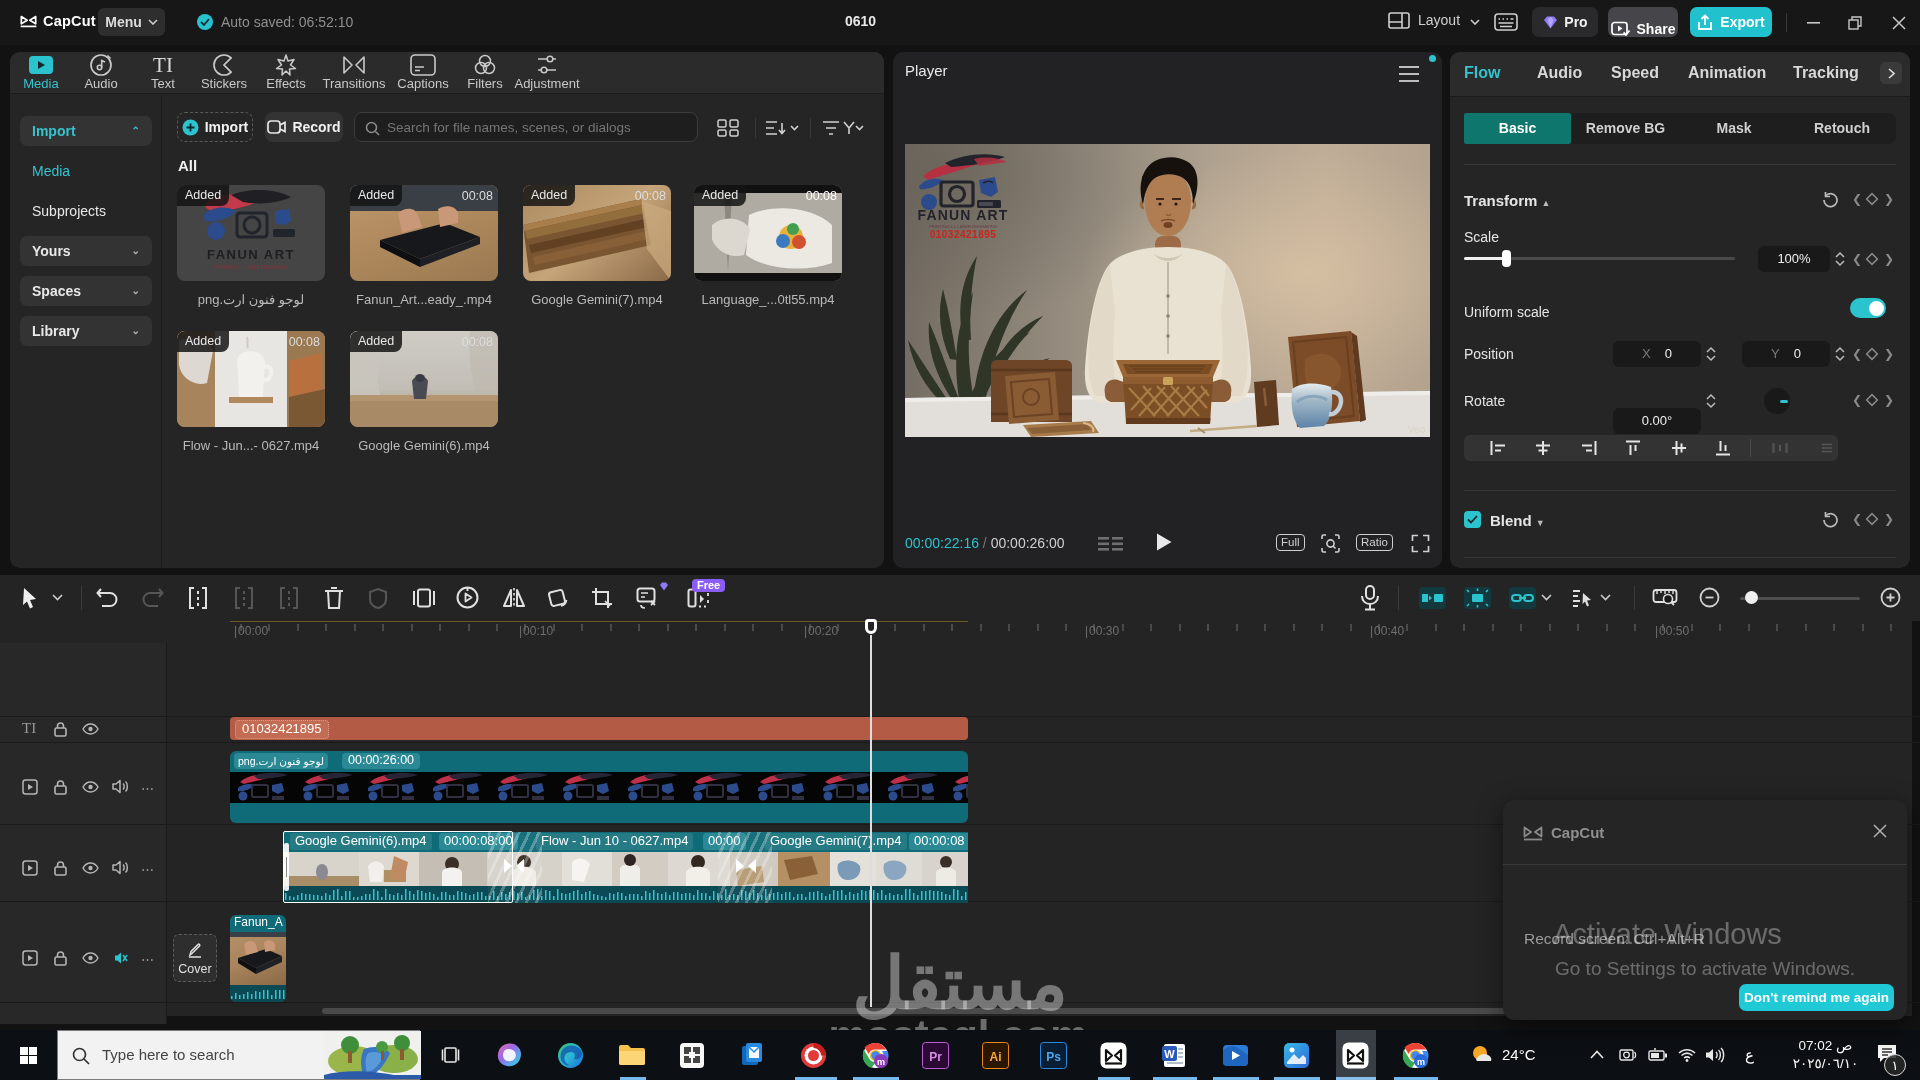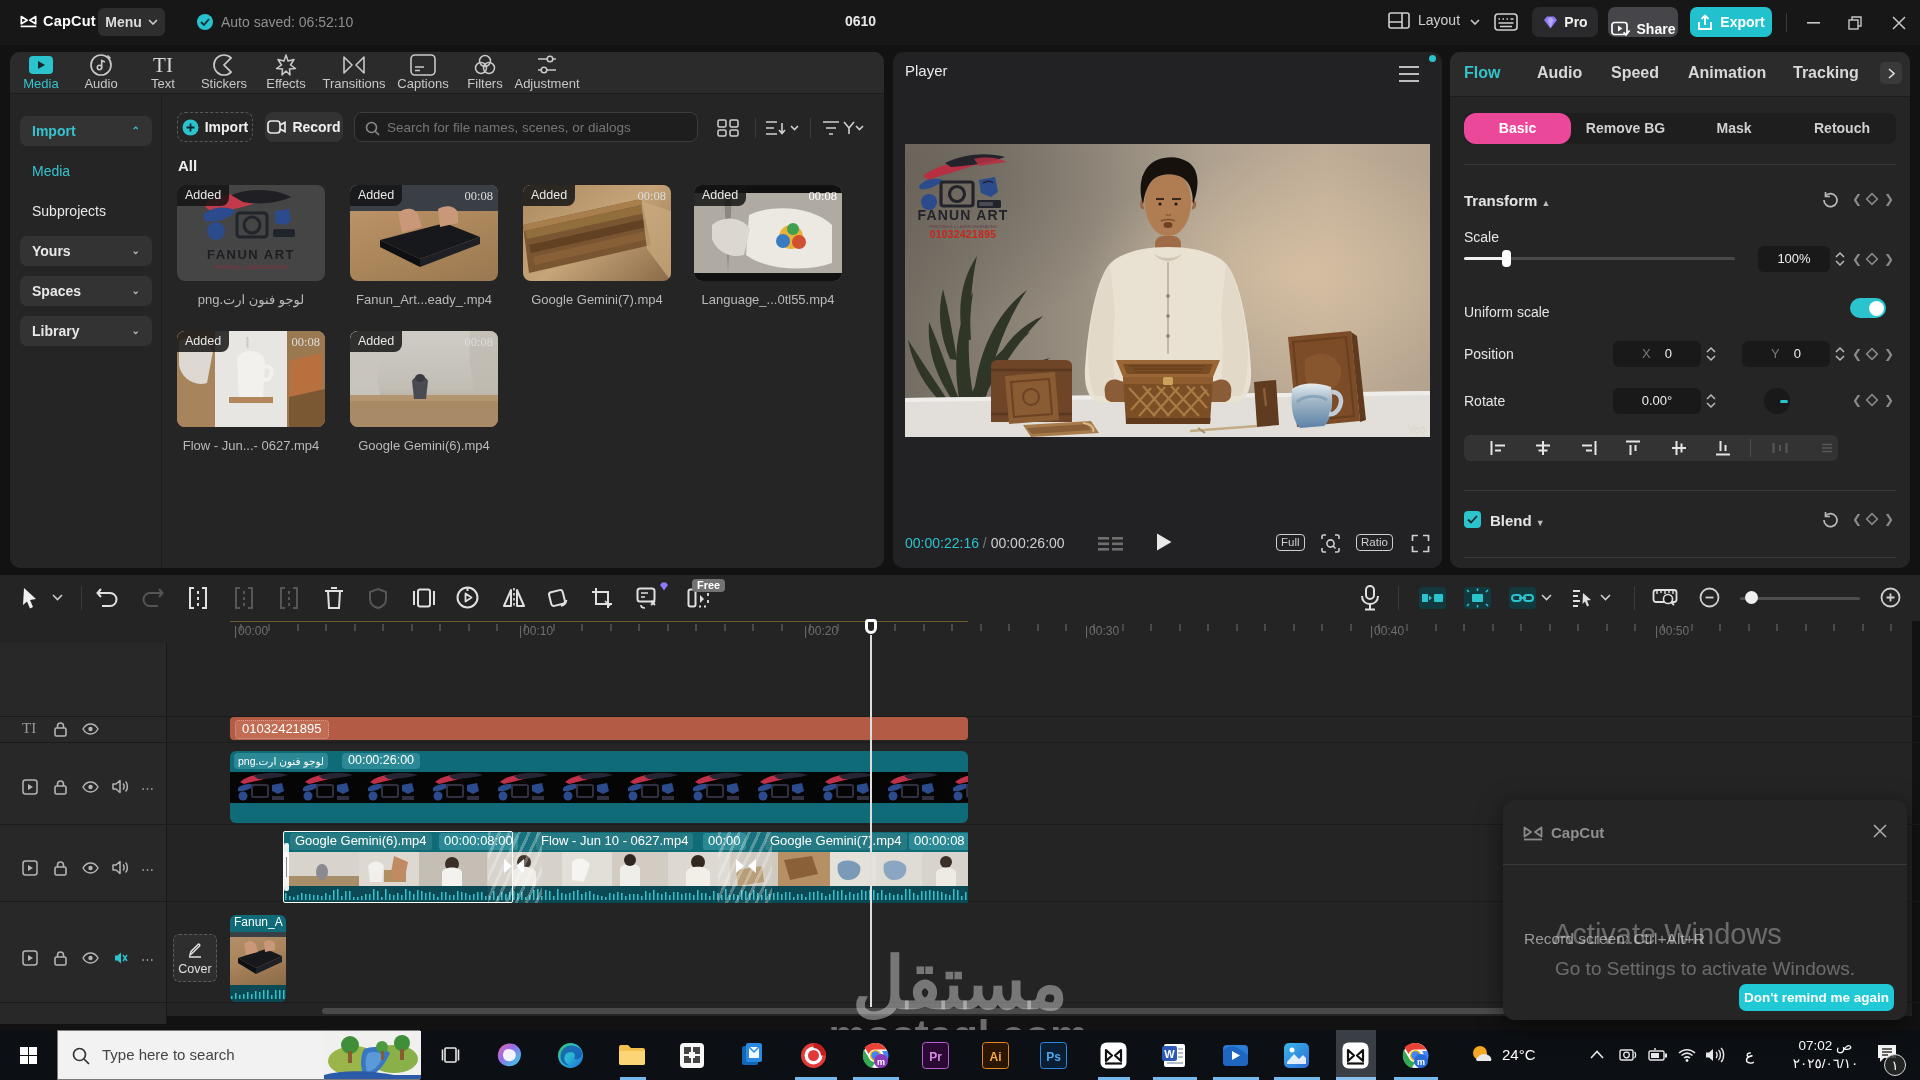--- a/index.html
+++ b/index.html
@@ -36,29 +36,29 @@
 
 
 .imp-btn { position:absolute; left:167px; top:60px; width:76px; height:30px; border:1px dashed #5a5a5a; border-radius:8px; color:#f0f0f0; font-size:14px; font-weight:bold; }
 .rec-btn { position:absolute; left:255px; top:60px; width:78px; height:30px; background:#333333; border-radius:8px; color:#f0f0f0; font-size:14px; font-weight:bold; }
 .search-box { position:absolute; left:344px; top:60px; width:344px; height:30px; background:#1e1e1e; border:1px solid #3c3c3c; border-radius:8px; color:#757575; font-size:13.5px; line-height:30px; padding-left:32px; }
 .all-lbl { position:absolute; left:168px; top:105px; color:#efefef; font-size:15px; font-weight:bold; }
 
 
 .thumb { position:absolute; width:148px; height:96px; border-radius:8px; overflow:hidden; }
 .added { position:absolute; left:0px; top:0px; background:rgba(20,20,20,0.85); color:#e8e8e8; font-size:12.5px; padding:3px 8px 4px; border-radius:8px 0 8px 0; }
-.dur { position:absolute; right:5px; top:4px; color:#fff; font-size:12.5px;font-family:Liberation Serif, serif; }
+.dur { position:absolute; right:5px; top:4px; color:#fff; font-size:12.5px; }
 .fname { position:absolute; width:148px; text-align:center; color:#b9b9b9; font-size:13px; white-space:nowrap; }
 
 
 .rtab { position:absolute; top:12px; color:#d8d8d8; font-size:16px; font-weight:bold; }
 .rtab.active { color:#35c3ce; }
 .subtabs { position:absolute; left:14px; top:61px; width:432px; height:31px; background:#1e1e1e; border-radius:8px; }
 .subtab { position:absolute; top:0; height:31px; line-height:31px; text-align:center; color:#d0d0d0; font-size:14px; font-weight:bold; }
-.subtab.active { background:#ec4899; border-radius:12px; color:#fff; }
+.subtab.active { background:#0f766e; border-radius:2px; color:#fff; }
 .rdivider { position:absolute; left:14px; width:432px; height:1px; background:#3a3a3a; }
 .rlabel { color:#e5e5e5; font-size:14px; position:absolute; }
 .rvalbox { position:absolute; background:#191919; border-radius:6px; color:#efefef; font-size:13px; text-align:center; }
 .kf { position:absolute; color:#8a8a8a; font-size:12px; }
 
 
 #toolbar { position:absolute; left:0; top:575px; width:1920px; height:46px; background:#242424; }
 #timeline { position:absolute; left:0; top:621px; width:1912px; height:395px; background:#242424; }
 .rlab { position:absolute; top:3px; color:#6f6f6f; font-size:12px; }
 .track-sep { position:absolute; left:0; width:1920px; height:1px; background:#1b1b1b; }
@@ -537,21 +537,21 @@
     <svg class="abs" style="left:384px; top:293px" width="12" height="18" viewBox="0 0 12 18">
         <path d="M2 7 L6 3 L10 7" fill="none" stroke="#bbb" stroke-width="1.5"></path>
         <path d="M2 11 L6 15 L10 11" fill="none" stroke="#bbb" stroke-width="1.5"></path>
       </svg>
     <div class="kf" style="left:402px; top:295px;">❮</div>
     <svg class="abs" style="left:415px; top:295px" width="14" height="14" viewBox="0 0 14 14">
         <rect x="3.2" y="3.2" width="7.6" height="7.6" fill="none" stroke="#8a8a8a" stroke-width="1.5" transform="rotate(45 7 7)"></rect>
       </svg>
     <div class="kf" style="left:434px; top:295px;">❯</div>
     <div class="rlabel" style="left:14px; top:341px;">Rotate</div>
-    <div class="rvalbox" style="left:163px; top:336px; width:88px; height:26px; line-height:26px;">0.00°</div>
+    <div class="rvalbox" style="left:163px; top:356px; width:88px; height:26px; line-height:26px;">0.00°</div>
     <svg class="abs" style="left:255px; top:340px" width="12" height="18" viewBox="0 0 12 18">
         <path d="M2 7 L6 3 L10 7" fill="none" stroke="#bbb" stroke-width="1.5"></path>
         <path d="M2 11 L6 15 L10 11" fill="none" stroke="#bbb" stroke-width="1.5"></path>
       </svg>
     <div class="abs" style="left:314px; top:336px; width:26px; height:26px; background:#191919; border-radius:50%;">
         <div class="abs" style="left:16px; top:11.5px; width:8px; height:3px; background:#2bc3ce; border-radius:2px;"></div>
       </div>
     <div class="kf" style="left:402px; top:341px;">❮</div>
     <svg class="abs" style="left:415px; top:341px" width="14" height="14" viewBox="0 0 14 14">
         <rect x="3.2" y="3.2" width="7.6" height="7.6" fill="none" stroke="#8a8a8a" stroke-width="1.5" transform="rotate(45 7 7)"></rect>
@@ -670,21 +670,21 @@
         <path d="M5 18 C5 20 7 21 9 21" stroke="#e0e0e0" stroke-width="1.7" fill="none"></path>
       </svg>
     <svg class="abs" style="left:658px; top:6px" width="12" height="11" viewBox="0 0 12 11">
         <path d="M2 4 L4 1.5 L8 1.5 L10 4 L6 9.5 Z" fill="#8d7bf5"></path>
       </svg>
     <svg class="abs" style="left:687px; top:12px" width="26" height="22" viewBox="0 0 26 22">
         <rect x="1.5" y="2.5" width="7" height="17" rx="2" fill="none" stroke="#e0e0e0" stroke-width="2"></rect>
         <path d="M12 2.5 H14 M12 19.5 H14 M17 2.5 H19 M17 19.5 H19 M21 6 V9 M21 13 V16" stroke="#e0e0e0" stroke-width="1.8"></path>
         <path d="M13 8 L17 12 L13 16" fill="#e0e0e0"></path>
       </svg>
-    <div class="abs" style="left:692px; top:4px; background:#737373; color:#fff; font-size:11px; font-weight:bold; padding:0 5px 1px; border-radius:4px;">Free</div>
+    <div class="abs" style="left:692px; top:4px; background:#8b5cf6; color:#fff; font-size:11px; font-weight:bold; padding:0 5px 1px; border-radius:4px;">Free</div>
     <svg class="abs" style="left:1360px; top:10px" width="20" height="26" viewBox="0 0 20 26">
         <rect x="6" y="1" width="8" height="13" rx="4" fill="none" stroke="#e0e0e0" stroke-width="2"></rect>
         <path d="M2 11 C2 16 5.5 19 10 19 C14.5 19 18 16 18 11" fill="none" stroke="#e0e0e0" stroke-width="2"></path>
         <path d="M10 19 V24 M5 24.5 H15" stroke="#e0e0e0" stroke-width="2"></path>
       </svg>
     <div class="abs" style="left:1398px; top:11px; width:1px; height:24px; background:#3a3a3a;"></div>
     <div class="abs" style="left:1419px; top:12px; width:27px; height:22px; background:#123a3e; border-radius:4px;"><svg width="27" height="22" viewBox="0 0 27 22">
           <rect x="3" y="7" width="6" height="8" fill="#2bc3ce"></rect>
           <rect x="15" y="7" width="9" height="8" rx="1" fill="#2bc3ce"></rect>
           <path d="M13 11 L10 8.5 V13.5 Z" fill="#2bc3ce"></path>

